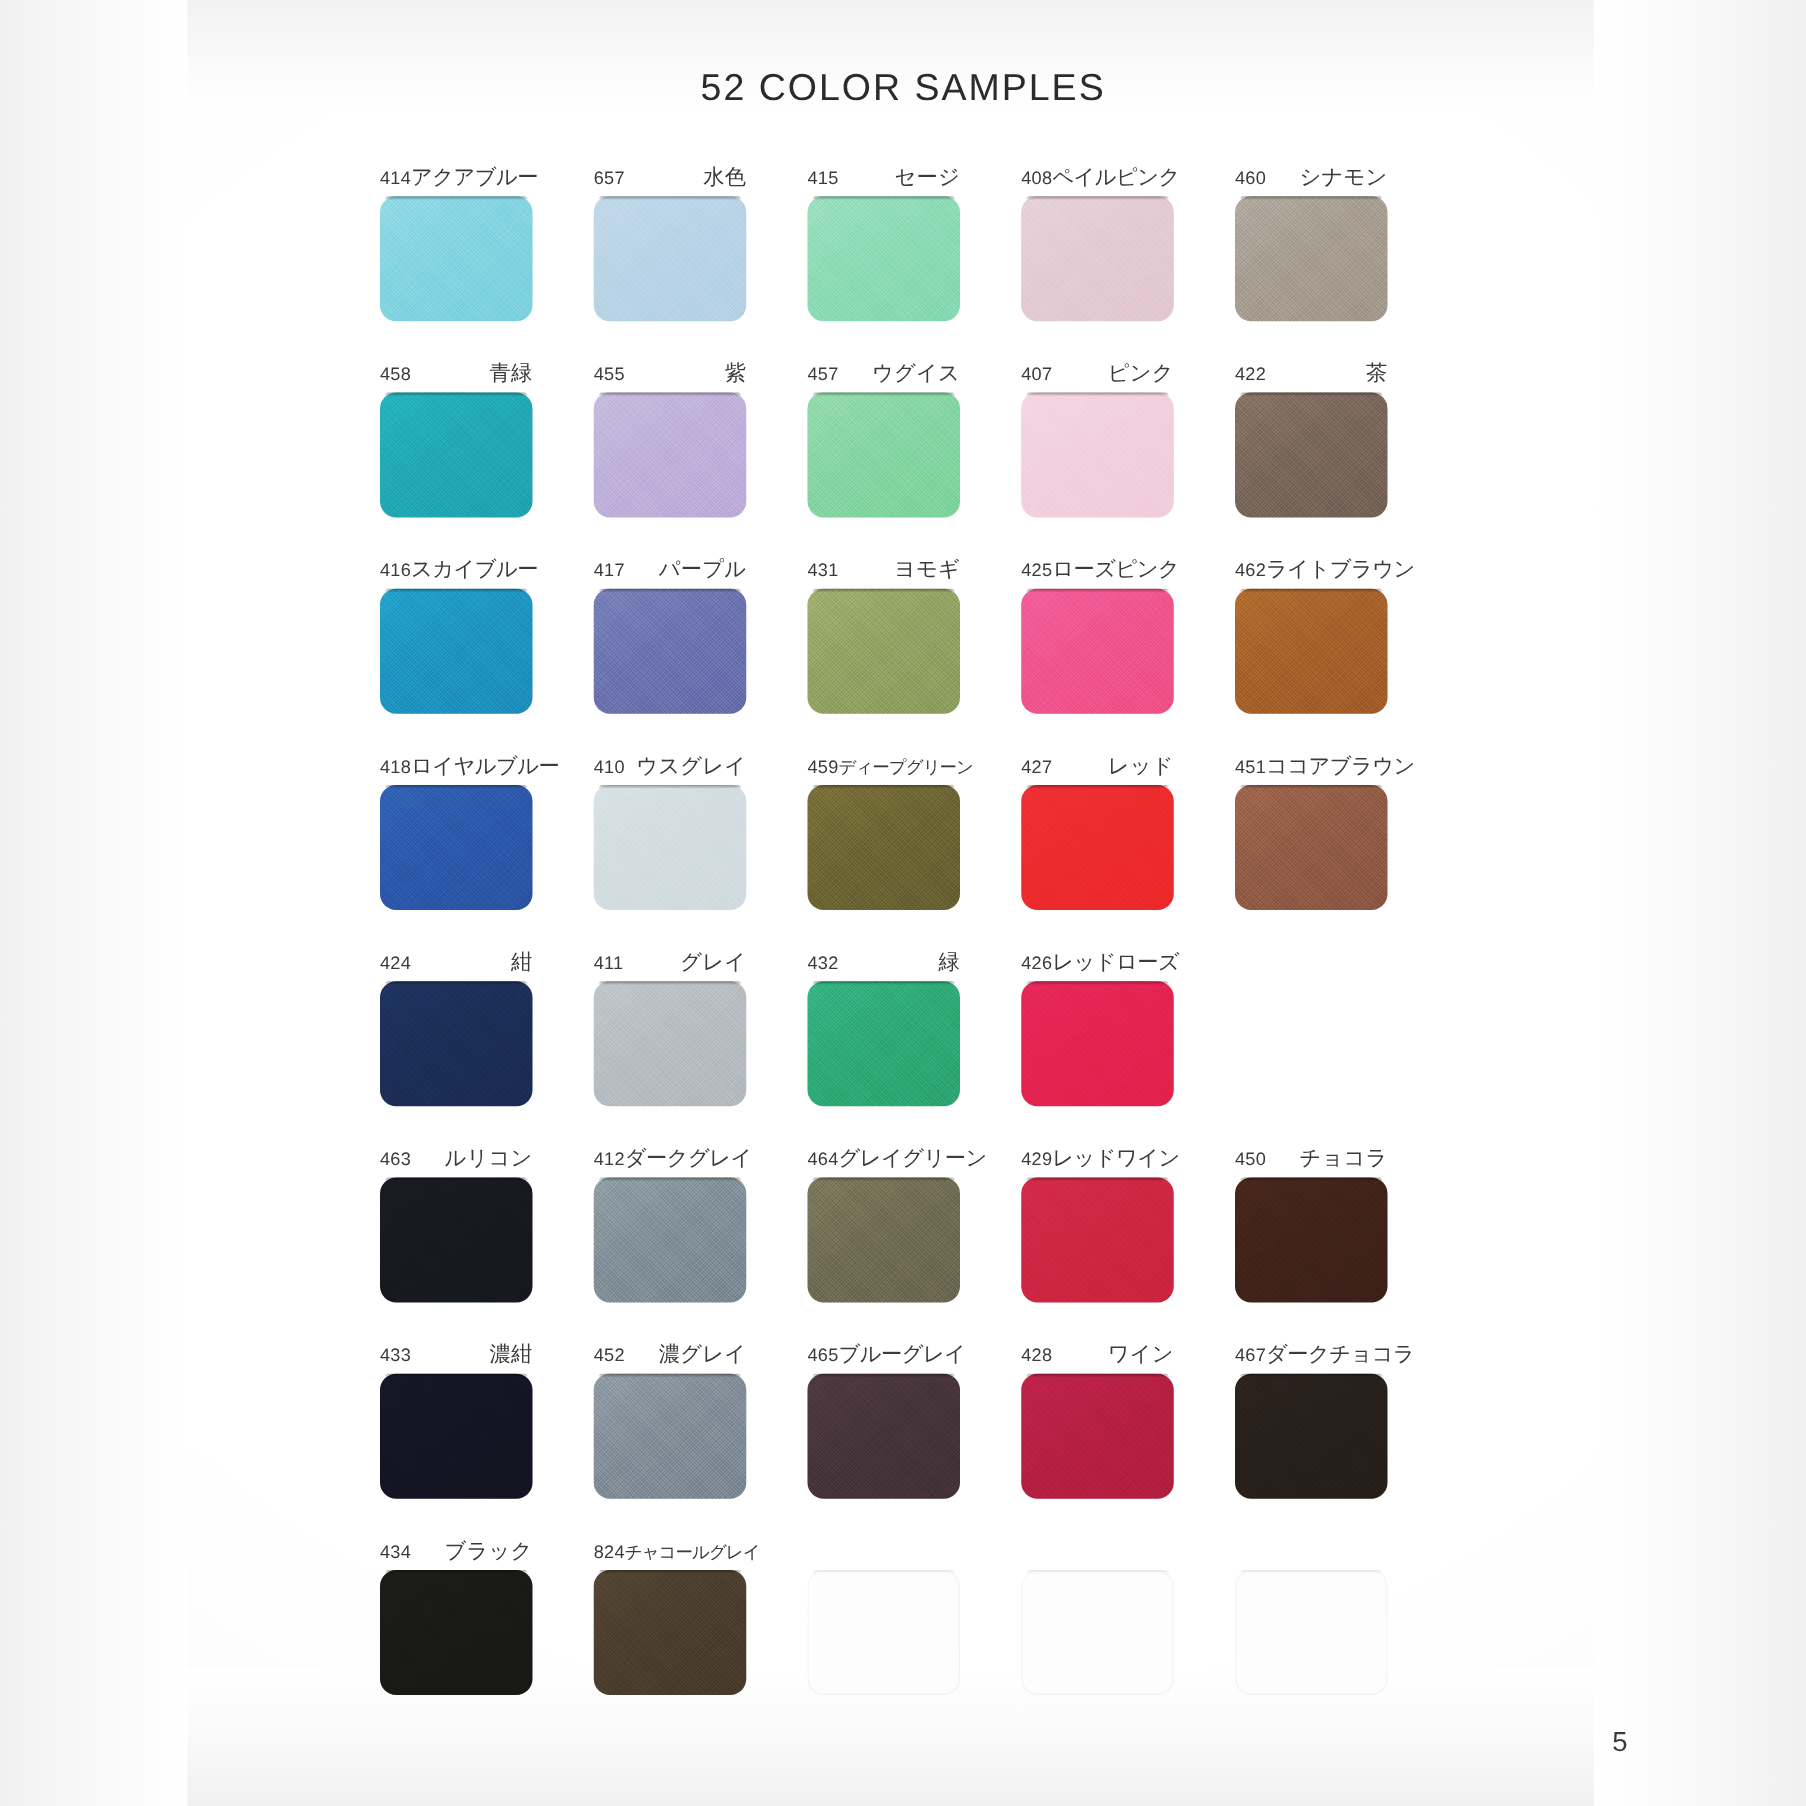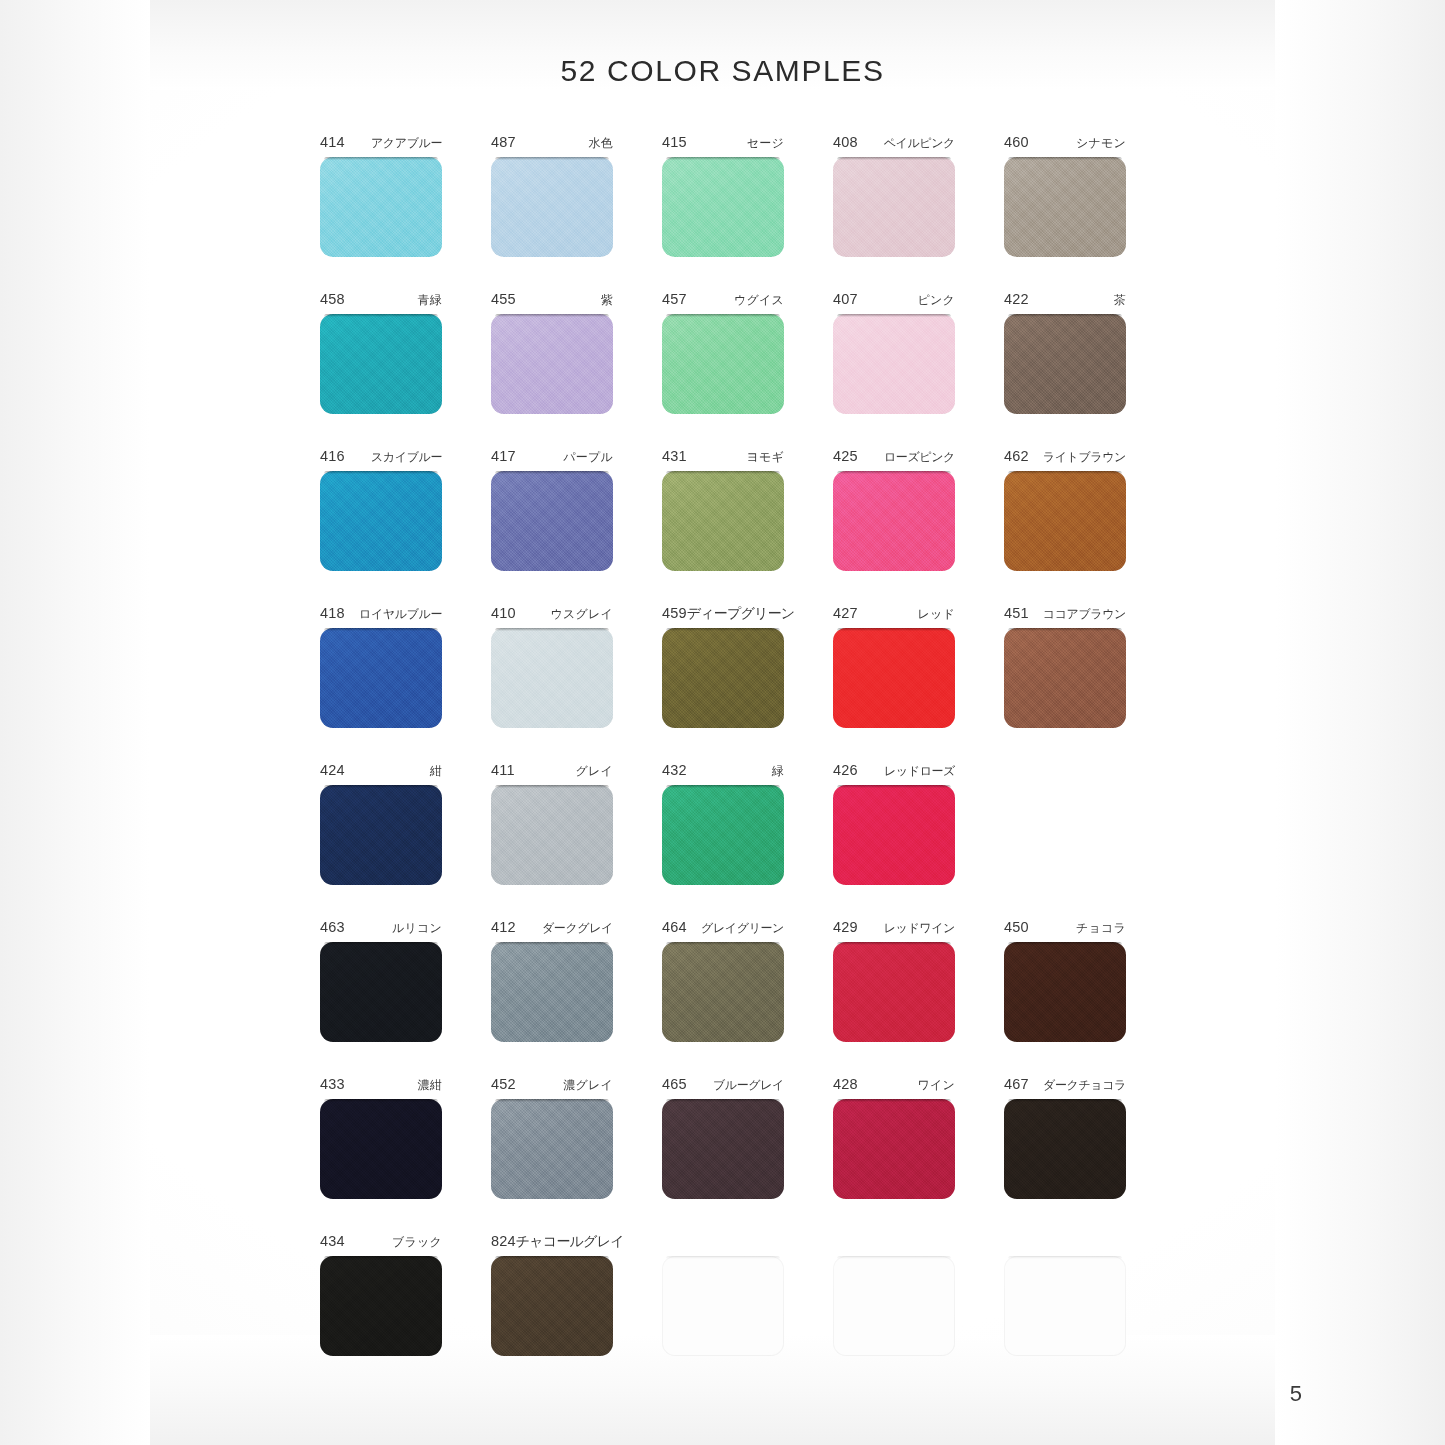--- a/index.html
+++ b/index.html
@@ -56,21 +56,21 @@
     font-size: 30px;
     letter-spacing: 1.6px;
     color: #2b2b2b;
     font-weight: 400;
     font-family: "Liberation Sans", "DejaVu Sans", sans-serif;
     z-index: 5;
   }
 
   .grid {
     position: absolute;
-    left: 320px;
+    left: 304px;
     top: 132px;
     width: 806px;
     z-index: 4;
     display: flex;
     flex-direction: column;
     row-gap: 0px;
   }
 
   .row {
     display: flex;
@@ -96,21 +96,21 @@
     height: 20px;
     line-height: 20px;
     white-space: nowrap;
     font-family: "Liberation Sans", "DejaVu Sans", sans-serif;
   }
   .label .code {
     font-size: 14.5px;
     color: #3a3a3a;
   }
   .label .name {
-    font-size: 12px;
+    font-size: 17px;
     color: #3a3a3a;
     transform-origin: right baseline;
   }
   
   .label .name.long { letter-spacing: -0.4px; }
   .label .name.xlong { letter-spacing: -0.8px; font-size: 14px; }
 
   .swatch-wrap {
     margin-top: 5px;
     width: 122px;
@@ -183,21 +183,21 @@
         <div class="label">
           <span class="code">414</span>
           <span class="name long">アクアブルー</span>
         </div>
         <div class="swatch-wrap">
           <div class="swatch" style="background-color: rgb(126, 210, 224);"></div>
         </div>
       </div>
       <div class="cell">
         <div class="label">
-          <span class="code">487</span>
+          <span class="code">657</span>
           <span class="name">水色</span>
         </div>
         <div class="swatch-wrap">
           <div class="swatch" style="background-color: rgb(182, 210, 230);"></div>
         </div>
       </div>
       <div class="cell">
         <div class="label">
           <span class="code">415</span>
           <span class="name">セージ</span>

